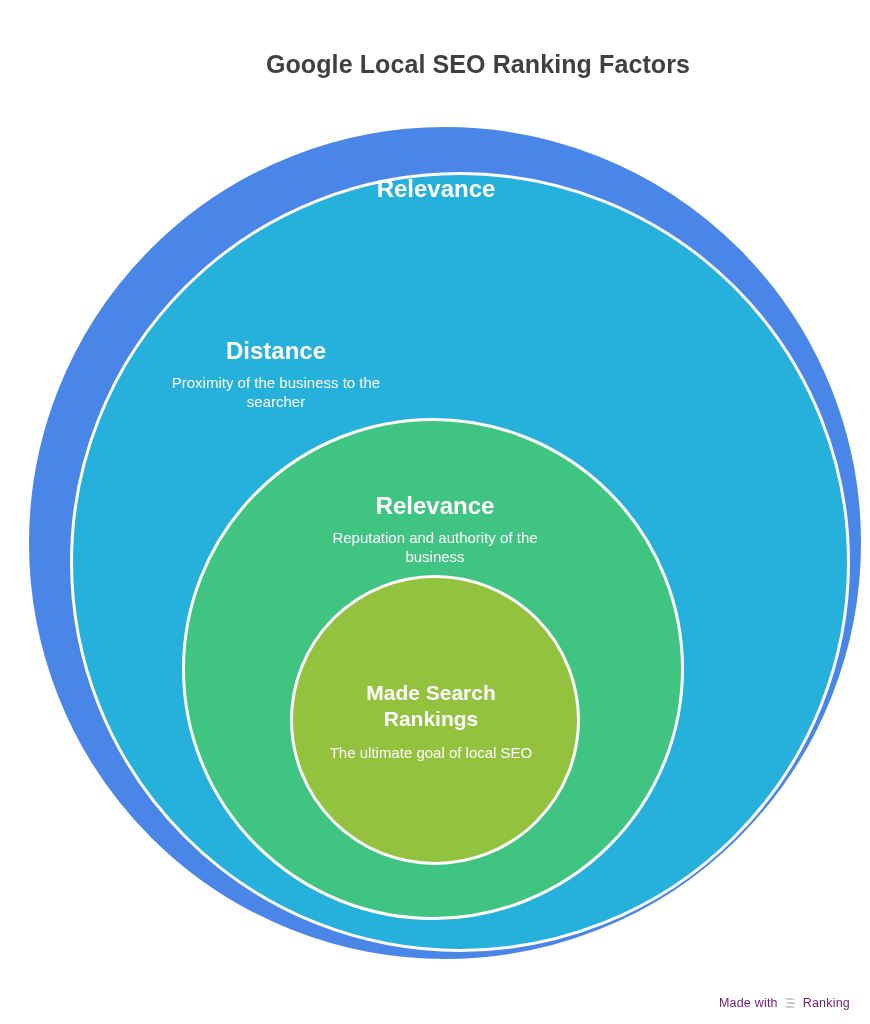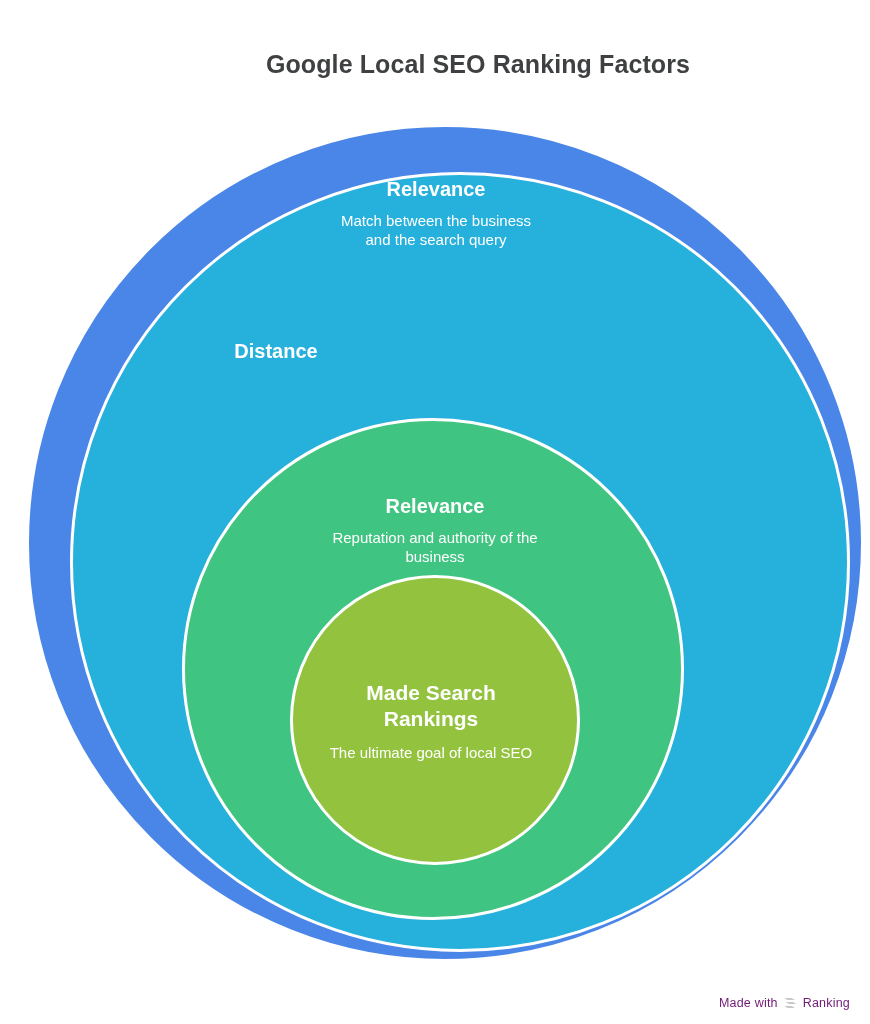--- a/index.html
+++ b/index.html
@@ -89,21 +89,21 @@
 
   
   .label {
     position: absolute;
     text-align: center;
     color: #ffffff;
     user-select: none;
   }
 
   .label-heading {
-    font-size: 20px;
+    font-size: 24px;
     font-weight: bold;
     line-height: 26px;
     margin: 0 0 9px 0;
     color: #ffffff;
   }
 
   .label-desc {
     font-size: 15px;
     font-weight: normal;
     line-height: 19px;
@@ -177,25 +177,25 @@
     <div class="ring ring-relevance" style="background: rgb(74, 134, 232);"></div>
 
     <div class="ring ring-distance" style="background: rgb(38, 176, 220);"></div>
 
     <div class="ring ring-prominence" style="background: rgb(64, 196, 129);"></div>
 
     <div class="ring ring-rankings" style="background: rgb(147, 195, 62);"></div>
 
     <div class="label label-relevance">
       <p class="label-heading">Relevance</p>
-      <p class="label-desc">Match between the business and the search query</p>
     </div>
 
     <div class="label label-distance">
       <p class="label-heading">Distance</p>
+      <p class="label-desc">Proximity of the business to the searcher</p>
     </div>
 
     <div class="label label-prominence">
       <p class="label-heading">Relevance</p>
       <p class="label-desc">Reputation and authority of the business</p>
     </div>
 
     <div class="label label-rankings">
       <p class="label-heading">Made Search Rankings</p>
       <p class="label-desc">The ultimate goal of local SEO</p>

